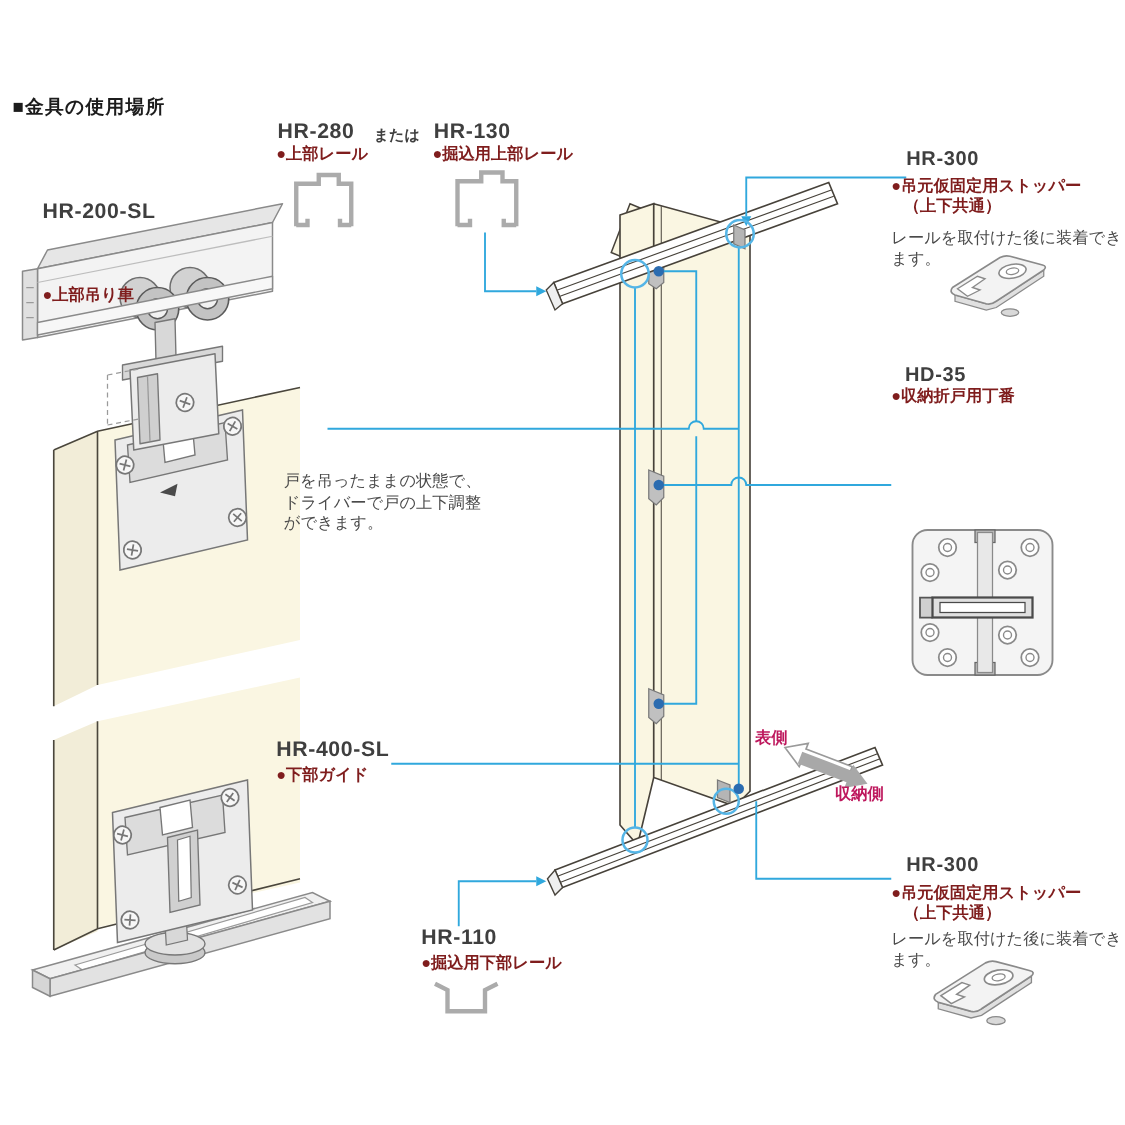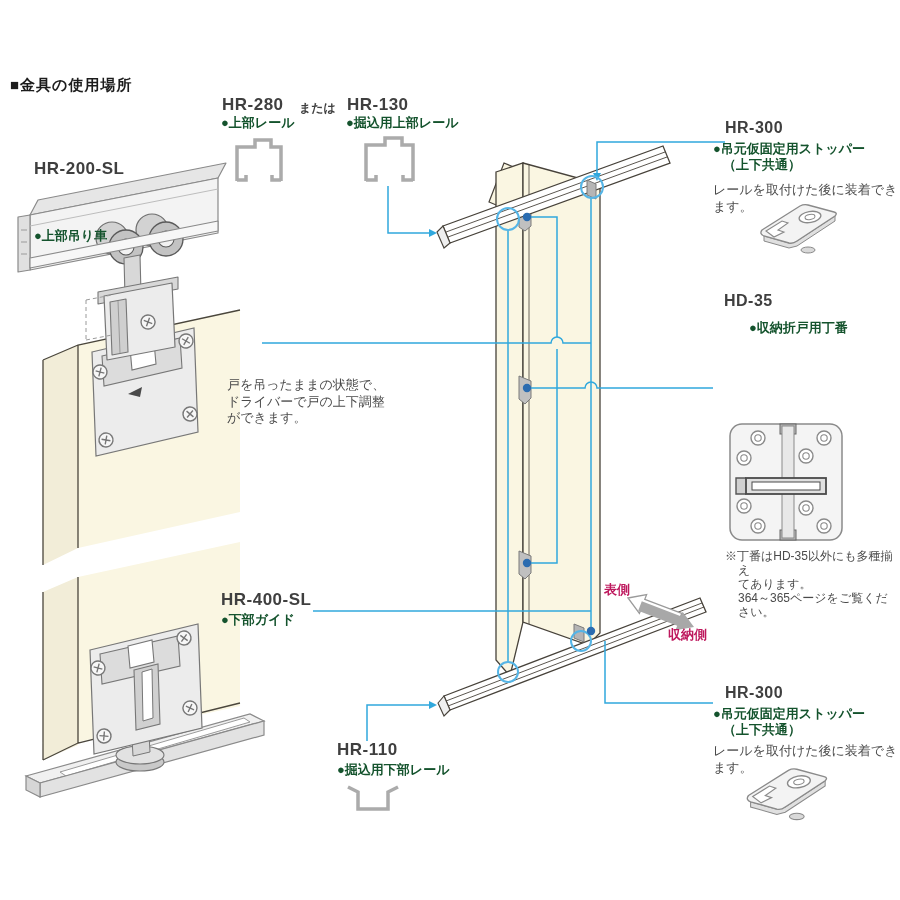--- a/index.html
+++ b/index.html
@@ -2,21 +2,21 @@
 <html><head>
 <meta charset="utf-8">
 <style>
   html,body{margin:0;padding:0;background:#ffffff;}
   .canvas{position:relative;width:900px;height:856px;background:#ffffff;overflow:hidden;
           font-family:"Liberation Sans",sans-serif;}
   .abs{position:absolute;white-space:pre-line;}
   .title{font-size:15px;font-weight:bold;color:#1c1c1c;letter-spacing:1px;}
   .code{font-size:17px;font-weight:bold;color:#3f3f3f;letter-spacing:0.5px;}
   .code.sm{font-size:16px;}
-  .jname{font-size:13px;font-weight:bold;color:#14532d;}
+  .jname{font-size:13px;font-weight:bold;color:#7f1d1d;}
   .or{font-size:12px;font-weight:bold;color:#3f3f3f;}
   .body{font-size:13px;color:#4a4a4a;line-height:1.28;}
   .body.tight{font-size:12px;line-height:1.16;}
   .hang{padding-left:13px;text-indent:-13px;}
   .side{font-size:13px;color:#be185d;font-weight:bold;}
   svg{position:absolute;left:0;top:0;}
 </style>
 </head>
 <body>
 
@@ -230,25 +230,21 @@
 <div class="abs code" style="left:34px;top:159px;">HR-200-SL</div>
 <div class="abs jname" style="left:34px;top:179px;margin-top:48px;">●上部吊り車</div>
 
 <div class="abs code sm" style="left:725px;top:119px;">HR-300</div>
 <div class="abs jname" style="left:713px;top:140px;">●吊元仮固定用ストッパー</div>
 <div class="abs jname" style="left:723px;top:156px;">（上下共通）</div>
 <div class="abs body" style="left:713px;top:182px;">レールを取付けた後に装着でき
 ます。</div>
 
 <div class="abs code sm" style="left:724px;top:292px;">HD-35</div>
-<div class="abs jname" style="left:713px;top:319px;margin-left:36px;">●収納折戸用丁番</div>
-<div class="abs body tight hang" style="left:725px;top:550px;">※丁番はHD-35以外にも多種揃え
-てあります。
-364～365ページをご覧くだ
-さい。</div>
+<div class="abs jname" style="left:713px;top:308px;">●収納折戸用丁番</div>
 
 <div class="abs body" style="left:227px;top:377px;">戸を吊ったままの状態で、
 ドライバーで戸の上下調整
 ができます。</div>
 
 <div class="abs code" style="left:221px;top:590px;">HR-400-SL</div>
 <div class="abs jname" style="left:221px;top:611px;">●下部ガイド</div>
 
 <div class="abs code" style="left:337px;top:740px;">HR-110</div>
 <div class="abs jname" style="left:337px;top:761px;">●掘込用下部レール</div>

